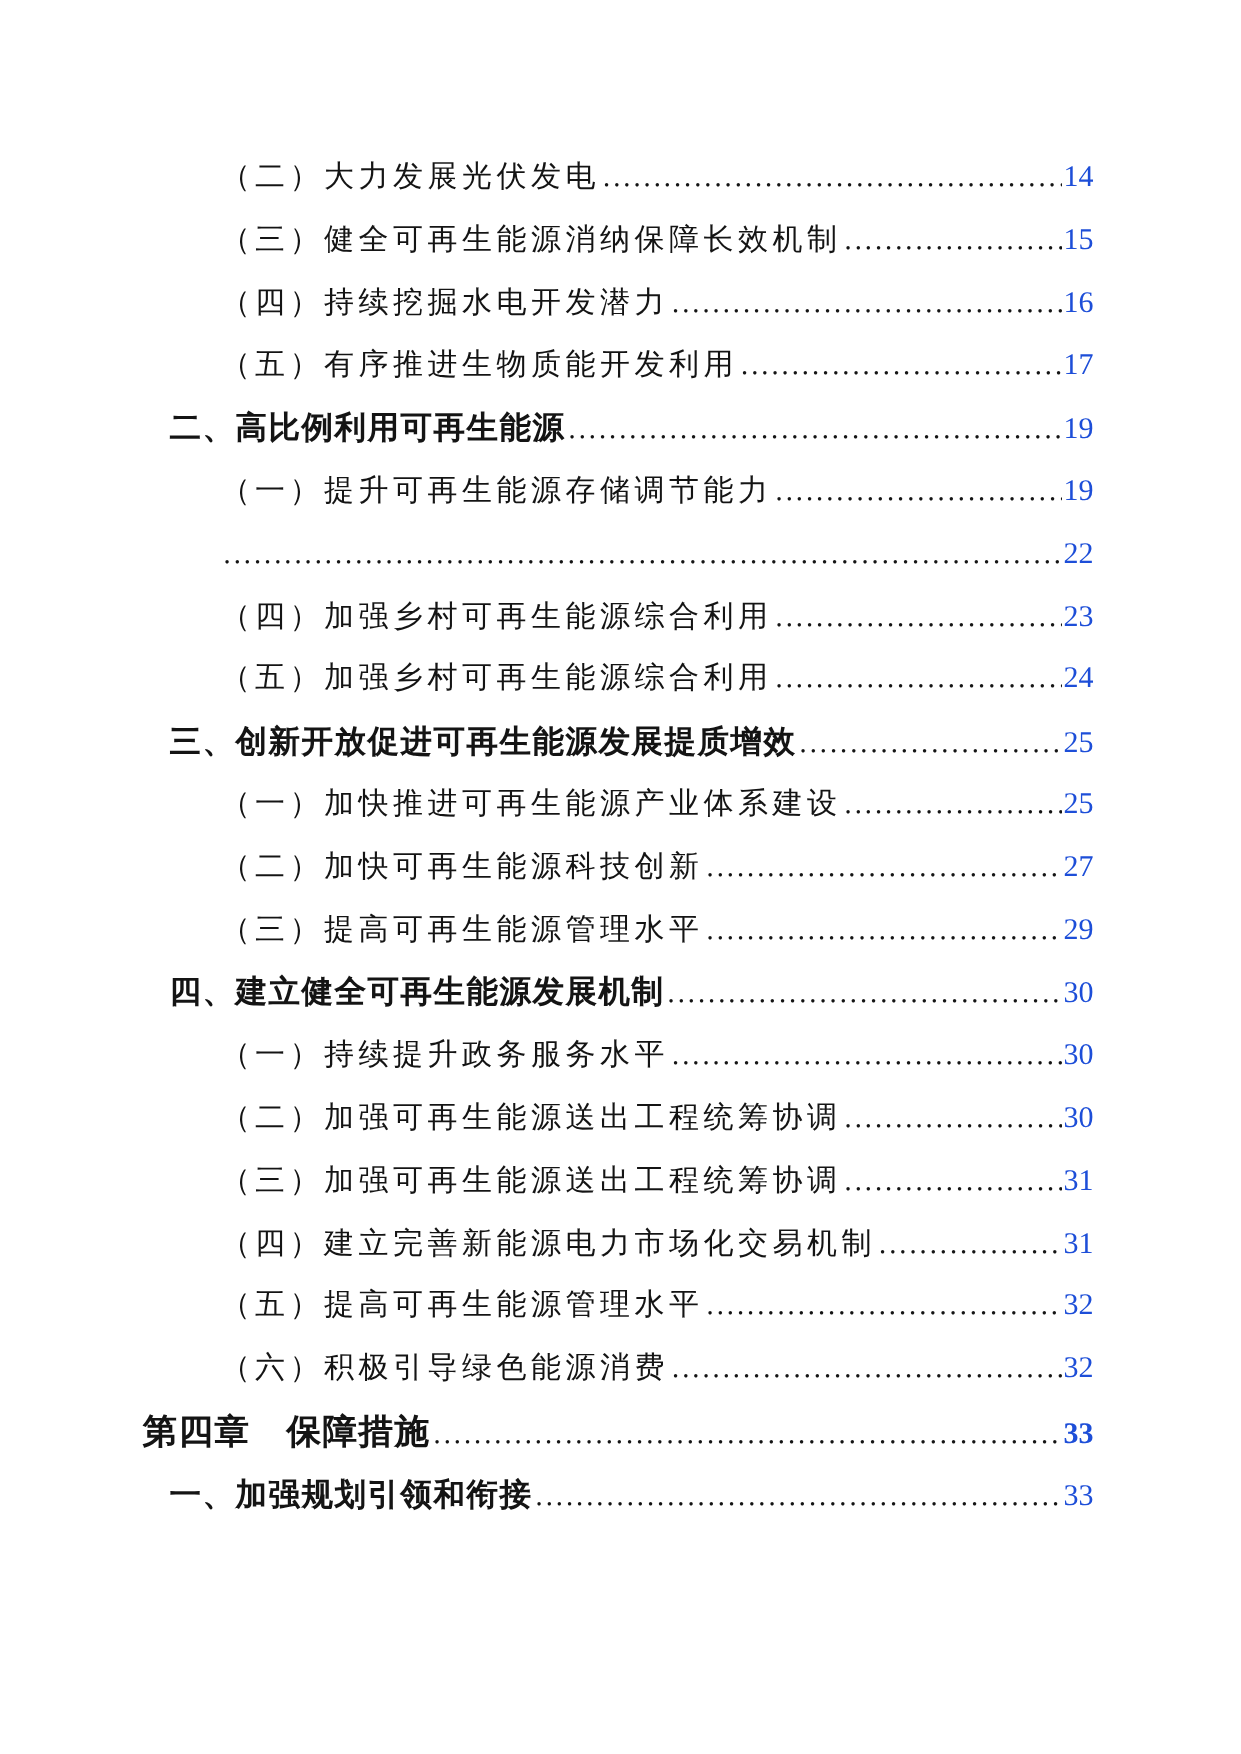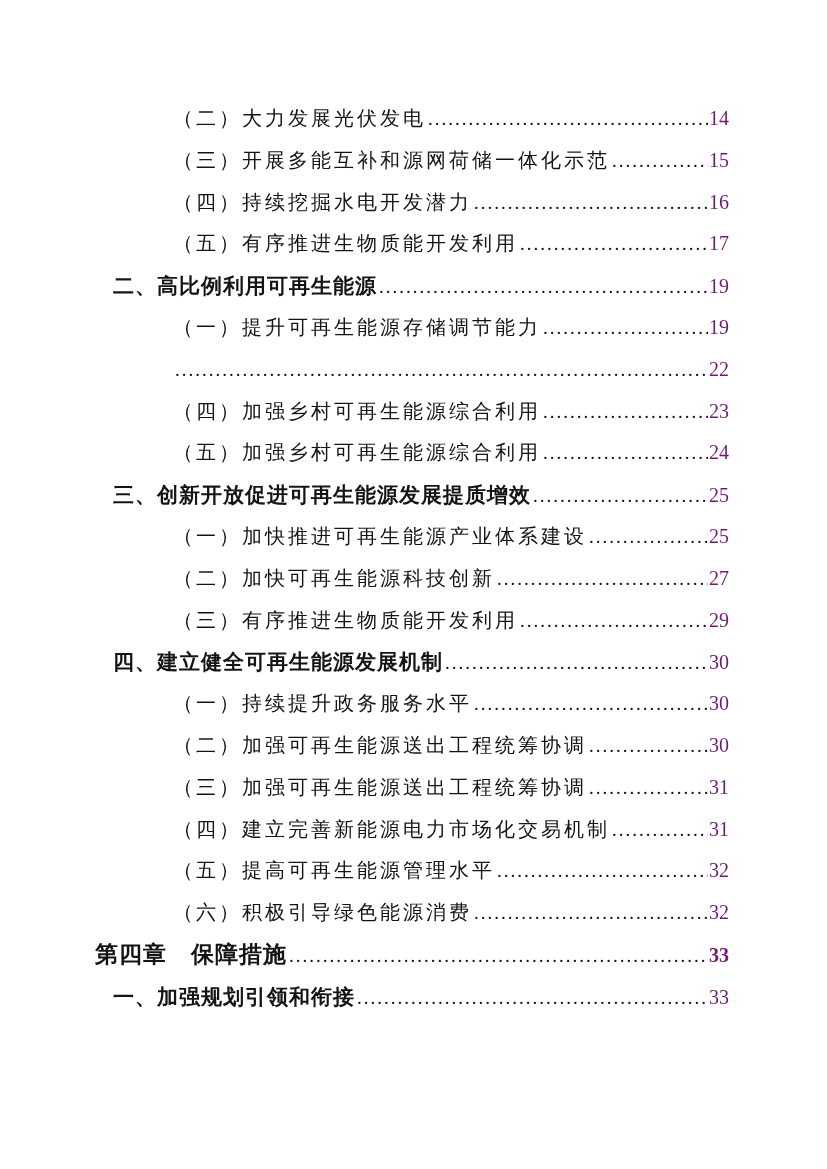--- a/index.html
+++ b/index.html
@@ -42,21 +42,21 @@
     letter-spacing: 2px;
     margin: 0 1px 0 2px;
   }
   .toc-row .dots::after {
     content: "........................................................................................................................................................................";
   }
   .toc-row .pagenum {
     flex: 0 0 auto;
     font-family: "Liberation Serif", serif;
     font-size: 20px;
-    color: #701a75;
+    color: #1d4ed8;
   }
   
   .toc-row.level-chapter {
     margin-left: 0;
     text-align: center;
   }
   .toc-row.level-chapter .label {
     font-family: "Liberation Sans", sans-serif;
     font-weight: bold;
     font-size: 23px;
@@ -70,21 +70,21 @@
     margin-left: 18px;
   }
   .toc-row.level-section .label {
     font-family: "Liberation Sans", sans-serif;
     font-weight: bold;
     font-size: 21px;
     letter-spacing: 1px;
   }
   
   .toc-row.level-sub {
-    margin-left: 78px;
+    margin-left: 52px;
   }
   .toc-row.level-sub .label {
     font-family: "Liberation Serif", serif;
     font-weight: normal;
     font-size: 20px;
     letter-spacing: 3px;
   }
   .footer {
     position: absolute;
     left: 0;
@@ -100,21 +100,21 @@
 <body>
 
 <div class="page">
   <div class="toc" id="toc-container">
       <div class="toc-row level-sub">
         <span class="label">（二）大力发展光伏发电</span>
         <span class="dots"></span>
         <span class="pagenum">14</span>
       </div>
       <div class="toc-row level-sub">
-        <span class="label">（三）开展多能互补和源网荷储一体化示范</span>
+        <span class="label">（三）健全可再生能源消纳保障长效机制</span>
         <span class="dots"></span>
         <span class="pagenum">15</span>
       </div>
       <div class="toc-row level-sub">
         <span class="label">（四）持续挖掘水电开发潜力</span>
         <span class="dots"></span>
         <span class="pagenum">16</span>
       </div>
       <div class="toc-row level-sub">
         <span class="label">（五）有序推进生物质能开发利用</span>
@@ -154,21 +154,21 @@
         <span class="label">（一）加快推进可再生能源产业体系建设</span>
         <span class="dots"></span>
         <span class="pagenum">25</span>
       </div>
       <div class="toc-row level-sub">
         <span class="label">（二）加快可再生能源科技创新</span>
         <span class="dots"></span>
         <span class="pagenum">27</span>
       </div>
       <div class="toc-row level-sub">
-        <span class="label">（三）有序推进生物质能开发利用</span>
+        <span class="label">（三）提高可再生能源管理水平</span>
         <span class="dots"></span>
         <span class="pagenum">29</span>
       </div>
       <div class="toc-row level-section">
         <span class="label">四、建立健全可再生能源发展机制</span>
         <span class="dots"></span>
         <span class="pagenum">30</span>
       </div>
       <div class="toc-row level-sub">
         <span class="label">（一）持续提升政务服务水平</span>

